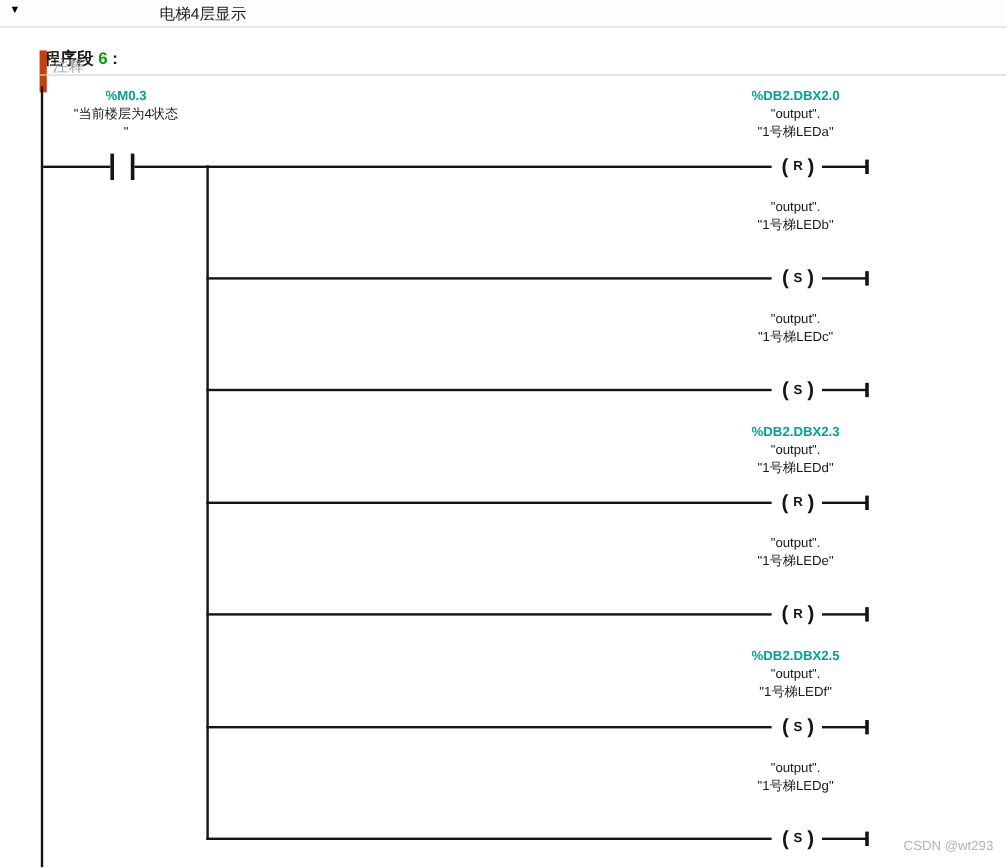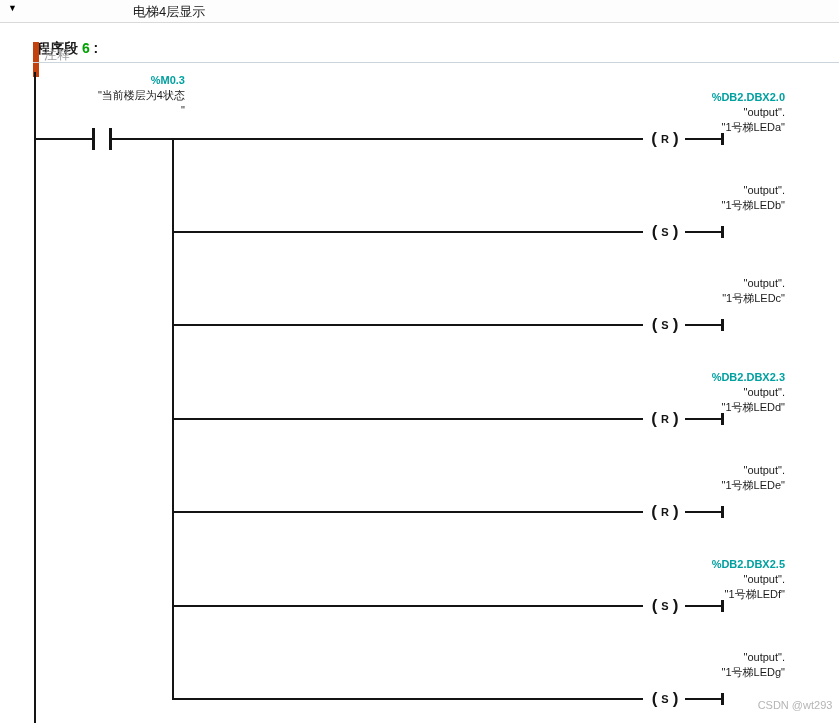--- a/index.html
+++ b/index.html
@@ -24,25 +24,25 @@
   .branch{left:172px;top:138px;width:2px;height:562px;}
   .row{position:absolute;left:0;width:839px;height:0;}
   .seg{position:absolute;top:-1px;height:2px;background:#141414;}
   .cbar{position:absolute;top:-11px;width:3px;height:22px;background:#141414;}
   .coil-sym{position:absolute;left:643px;top:-11px;width:44px;height:22px;background:#fff;
     display:flex;align-items:center;justify-content:center;color:#141414;}
   .coil-sym .par{font-size:17px;font-weight:bold;line-height:20px;}
   .coil-sym .ltr{font-size:11px;font-weight:bold;margin:0 4px;line-height:20px;}
   .endtick{position:absolute;left:721px;top:-6px;width:3px;height:12px;background:#141414;}
   
-  .lbl{position:absolute;top:-66px;text-align:right;font-size:11px;line-height:15px;color:#1a1a1a;}
+  .lbl{position:absolute;top:-66px;text-align:center;font-size:11px;line-height:15px;color:#1a1a1a;}
   .lbl .addr{color:#00a0a0;font-weight:bold;}
   .contact-lbl{left:25px;width:160px;}
-  .coil-lbl{left:541px;width:244px;margin-top:17px;}
-  .watermark{position:absolute;left:753px;top:699px;width:84px;font-size:11px;color:#b5b5b5;text-align:center;}
+  .coil-lbl{left:541px;width:244px;}
+  .watermark{position:absolute;left:753px;top:699px;width:84px;font-size:11px;color:#b5b5b5;text-align:left;}
 </style>
 </head>
 <body>
 
 <div id="screen">
 
   <div class="net-header">
     <span class="tri">▼</span>
     <span class="net-label"><span>程序段</span> <span class="num">6</span> <span>:</span></span>
     <span class="net-title">电梯4层显示</span>

